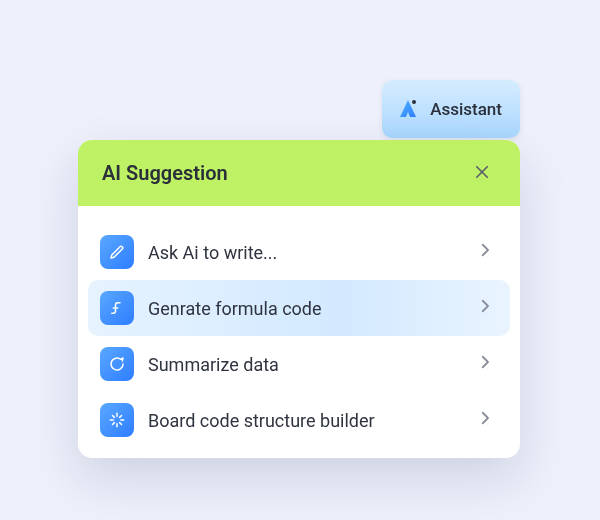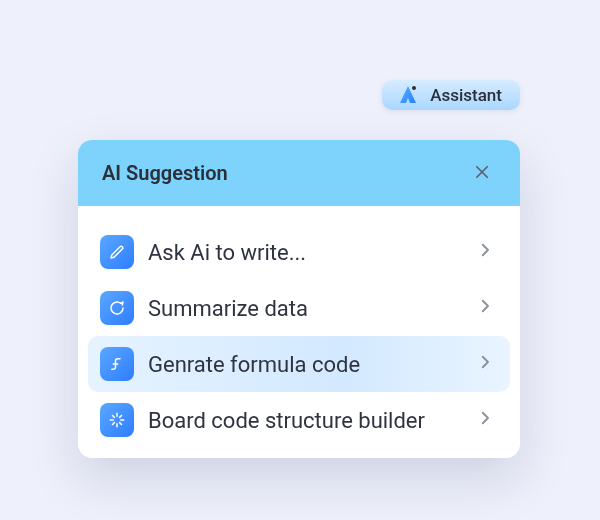--- a/index.html
+++ b/index.html
@@ -9,21 +9,21 @@
     background: #eef0fb;
     font-family: -apple-system, BlinkMacSystemFont, "Segoe UI", Roboto, Helvetica, Arial, sans-serif;
     overflow: hidden;
     position: relative;
   }
 
   .assistant-chip {
     position: absolute;
     top: 80px;
     right: 80px;
-    height: 30px;
+    height: 58px;
     padding: 0 18px 0 14px;
     display: flex;
     align-items: center;
     gap: 10px;
     background: linear-gradient(180deg, #d6ecff 0%, #a9d7ff 100%);
     border-radius: 10px;
     box-shadow: 0 2px 6px rgba(0,0,0,0.08);
   }
   .assistant-chip .logo {
     width: 24px;
@@ -40,21 +40,21 @@
     top: 140px;
     left: 78px;
     width: 442px;
     background: #fff;
     border-radius: 14px;
     box-shadow: 0 20px 50px rgba(30,40,80,0.15);
     overflow: hidden;
   }
   .panel-header {
     height: 66px;
-    background: #7dd3fc;
+    background: #bef264;
     display: flex;
     align-items: center;
     justify-content: space-between;
     padding: 0 24px;
   }
   .panel-title {
     font-size: 20px;
     font-weight: 600;
     color: #2a2f3a;
   }
@@ -92,21 +92,21 @@
     height: 34px;
     border-radius: 8px;
     background: linear-gradient(135deg, #5aa8ff 0%, #2e7dff 100%);
     display: flex;
     align-items: center;
     justify-content: center;
     flex: 0 0 34px;
   }
   .item .label {
     flex: 1;
-    font-size: 22px;
+    font-size: 18px;
     color: #2f3440;
     white-space: nowrap;
     overflow: hidden;
     text-overflow: ellipsis;
   }
   .item .chev {
     color: #8a8f9a;
     flex: 0 0 auto;
   }
 </style>
@@ -151,52 +151,52 @@
         </svg>
       </span>
       <span class="label">Ask Ai  to write...</span>
       <span class="chev">
         <svg viewBox="0 0 24 24" width="18" height="18" fill="none" stroke="currentColor" stroke-width="2.4" stroke-linecap="round" stroke-linejoin="round">
           <polyline points="9 5 16 12 9 19"></polyline>
         </svg>
       </span>
     </div>
 
-    <div class="item">
-      <span class="icon-box">
-        <svg viewBox="0 0 24 24" width="18" height="18" fill="none" stroke="#fff" stroke-width="2" stroke-linecap="round" stroke-linejoin="round">
-          <path d="M20 12a8 8 0 1 1-3-6.2L20 4l-1 4"></path>
-        </svg>
-      </span>
-      <span class="label">Summarize data</span>
-      <span class="chev">
-        <svg viewBox="0 0 24 24" width="18" height="18" fill="none" stroke="currentColor" stroke-width="2.4" stroke-linecap="round" stroke-linejoin="round">
-          <polyline points="9 5 16 12 9 19"></polyline>
-        </svg>
-      </span>
-    </div>
-
     <div class="item highlight">
       <span class="icon-box">
         <svg viewBox="0 0 24 24" width="18" height="18" fill="none" stroke="#fff" stroke-width="2" stroke-linecap="round" stroke-linejoin="round">
           <path d="M16 5h-3a3 3 0 0 0-3 3v8a3 3 0 0 1-3 3H5"></path>
           <path d="M7 12h6"></path>
         </svg>
       </span>
       <span class="label">Genrate formula code</span>
       <span class="chev">
         <svg viewBox="0 0 24 24" width="18" height="18" fill="none" stroke="currentColor" stroke-width="2.4" stroke-linecap="round" stroke-linejoin="round">
           <polyline points="9 5 16 12 9 19"></polyline>
         </svg>
       </span>
     </div>
 
     <div class="item">
       <span class="icon-box">
         <svg viewBox="0 0 24 24" width="18" height="18" fill="none" stroke="#fff" stroke-width="2" stroke-linecap="round" stroke-linejoin="round">
+          <path d="M20 12a8 8 0 1 1-3-6.2L20 4l-1 4"></path>
+        </svg>
+      </span>
+      <span class="label">Summarize data</span>
+      <span class="chev">
+        <svg viewBox="0 0 24 24" width="18" height="18" fill="none" stroke="currentColor" stroke-width="2.4" stroke-linecap="round" stroke-linejoin="round">
+          <polyline points="9 5 16 12 9 19"></polyline>
+        </svg>
+      </span>
+    </div>
+
+    <div class="item">
+      <span class="icon-box">
+        <svg viewBox="0 0 24 24" width="18" height="18" fill="none" stroke="#fff" stroke-width="2" stroke-linecap="round" stroke-linejoin="round">
           <path d="M12 3v4M12 17v4M3 12h4M17 12h4M6 6l2.5 2.5M15.5 15.5L18 18M18 6l-2.5 2.5M8.5 15.5L6 18"></path>
         </svg>
       </span>
       <span class="label">Board code structure builder</span>
       <span class="chev">
         <svg viewBox="0 0 24 24" width="18" height="18" fill="none" stroke="currentColor" stroke-width="2.4" stroke-linecap="round" stroke-linejoin="round">
           <polyline points="9 5 16 12 9 19"></polyline>
         </svg>
       </span>
     </div>

